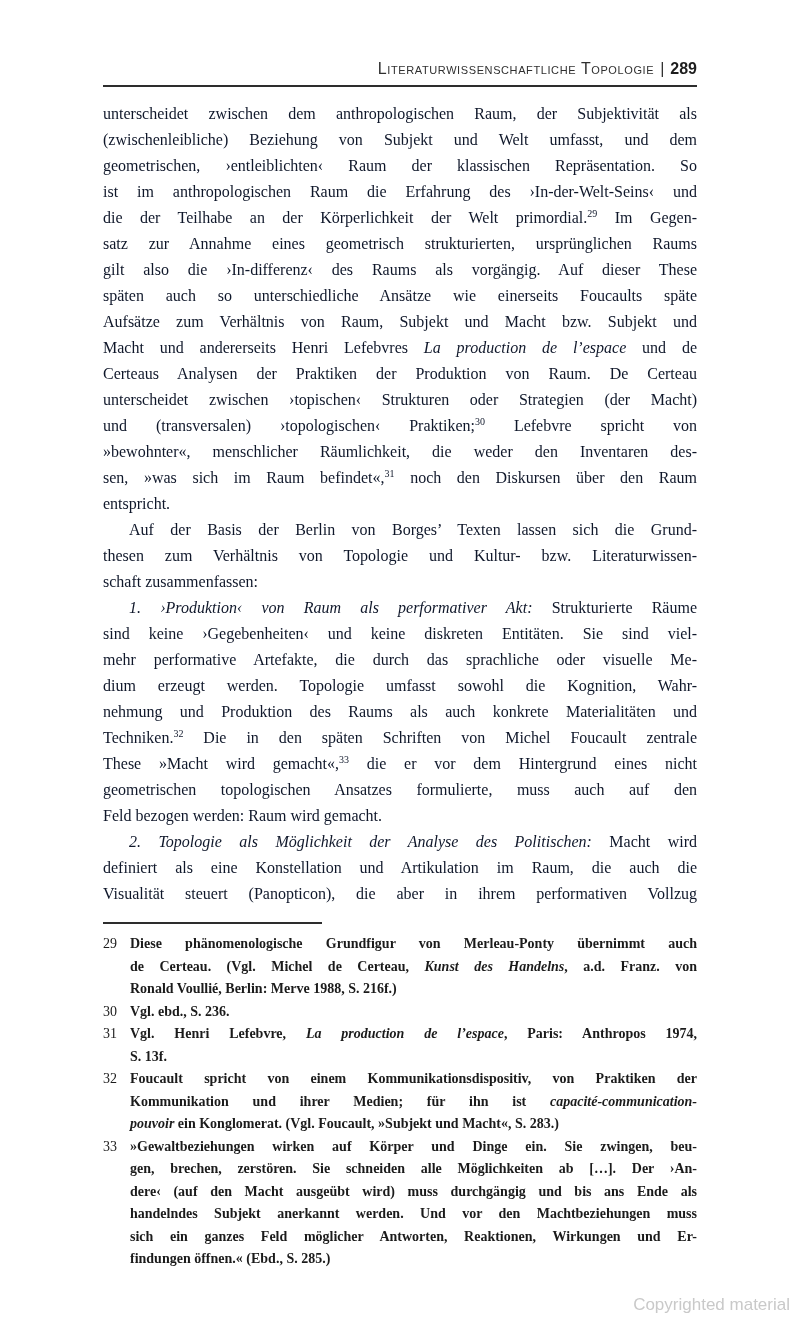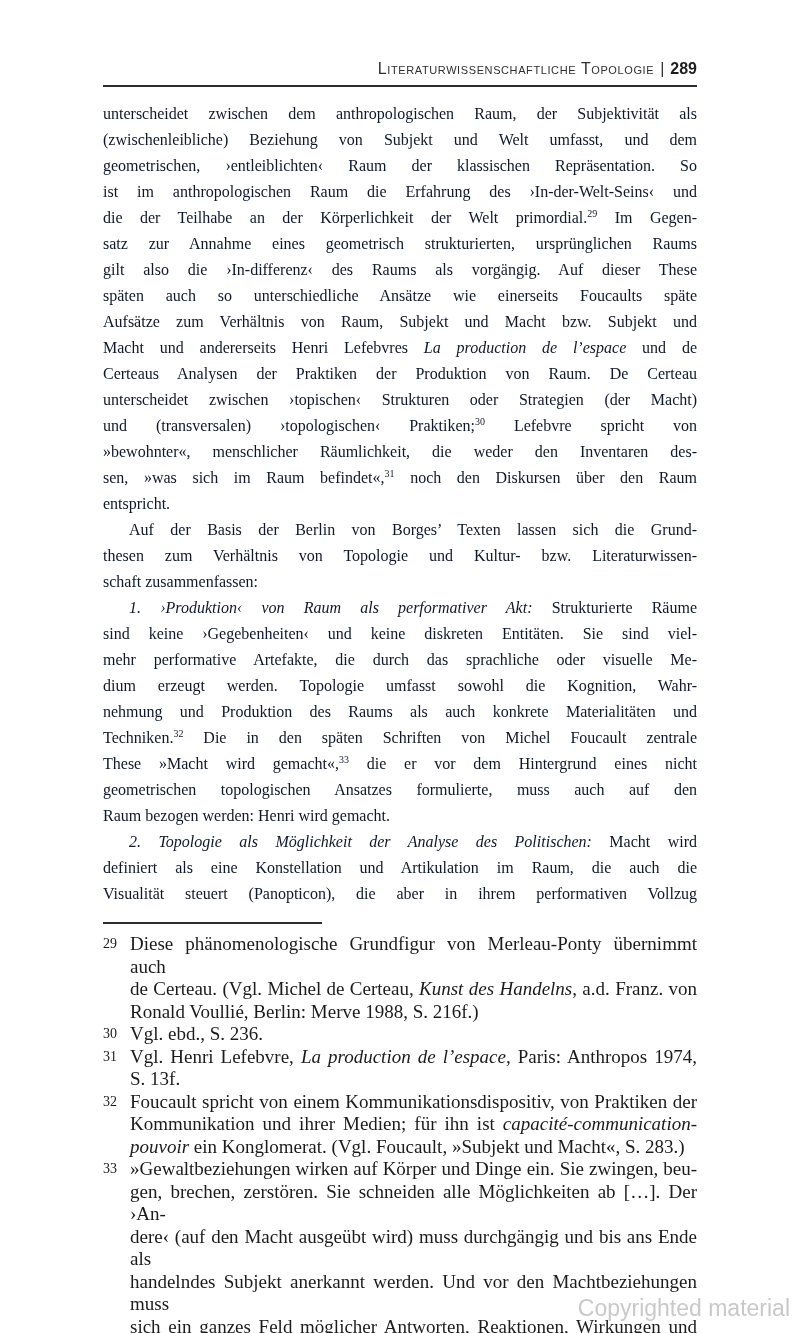--- a/index.html
+++ b/index.html
@@ -83,35 +83,36 @@
   .fn-num {
     position: absolute;
     left: 0;
     top: 0;
     font-size: 14px;
     line-height: 22.5px;
     color: #1b1b1b;
   }
   .fn-lines { margin-left: 27px; }
   .fn-line {
-    font-size: 19px;
+    font-size: 14px;
     line-height: 22.5px;
     text-align: justify;
     text-align-last: justify;
     color: #1b1b1b;
+    font-weight: bold;
   }
   .fn-line.noj { text-align-last: left; }
 
   
   .watermark {
     position: absolute;
     right: 10px;
     top: 1295px;
     font-family: "Liberation Sans", sans-serif;
-    font-size: 23px;
+    font-size: 17px;
     color: #c9c9c9;
   }
 </style>
 </head>
 <body>
 
 <div class="page">
 
   <div class="running-head">
     <span class="rh-title">Literaturwissenschaftliche Topologie</span><span class="rh-sep">|</span><span class="rh-page">289</span>
@@ -139,21 +140,21 @@
       <div class="line"><span>thesen zum Verhältnis von Topologie und Kultur- bzw. Literaturwissen-</span></div>
       <div class="line noj"><span>schaft zusammenfassen:</span></div>
       <div class="line ind"><span class="it">1. ›Produktion‹ von Raum als performativer Akt:</span><span> Strukturierte Räume</span></div>
       <div class="line"><span>sind keine ›Gegebenheiten‹ und keine diskreten Entitäten. Sie sind viel-</span></div>
       <div class="line"><span>mehr performative Artefakte, die durch das sprachliche oder visuelle Me-</span></div>
       <div class="line"><span>dium erzeugt werden. Topologie umfasst sowohl die Kognition, Wahr-</span></div>
       <div class="line"><span>nehmung und Produktion des Raums als auch konkrete Materialitäten und</span></div>
       <div class="line"><span>Techniken.</span><sup>32</sup><span> Die in den späten Schriften von Michel Foucault zentrale</span></div>
       <div class="line"><span>These »Macht wird gemacht«,</span><sup>33</sup><span> die er vor dem Hintergrund eines nicht</span></div>
       <div class="line"><span>geometrischen topologischen Ansatzes formulierte, muss auch auf den</span></div>
-      <div class="line noj"><span>Raum bezogen werden: Henri wird gemacht.</span></div>
+      <div class="line noj"><span>Feld bezogen werden: Raum wird gemacht.</span></div>
       <div class="line ind"><span class="it">2. Topologie als Möglichkeit der Analyse des Politischen:</span><span> Macht wird</span></div>
       <div class="line"><span>definiert als eine Konstellation und Artikulation im Raum, die auch die</span></div>
       <div class="line"><span>Visualität steuert (Panopticon), die aber in ihrem performativen Vollzug</span></div>
     </main>
 
   <div class="fn-rule"></div>
 
   <section class="footnotes" id="footnotes">
       <div class="fn">
         <span class="fn-num">29</span>

